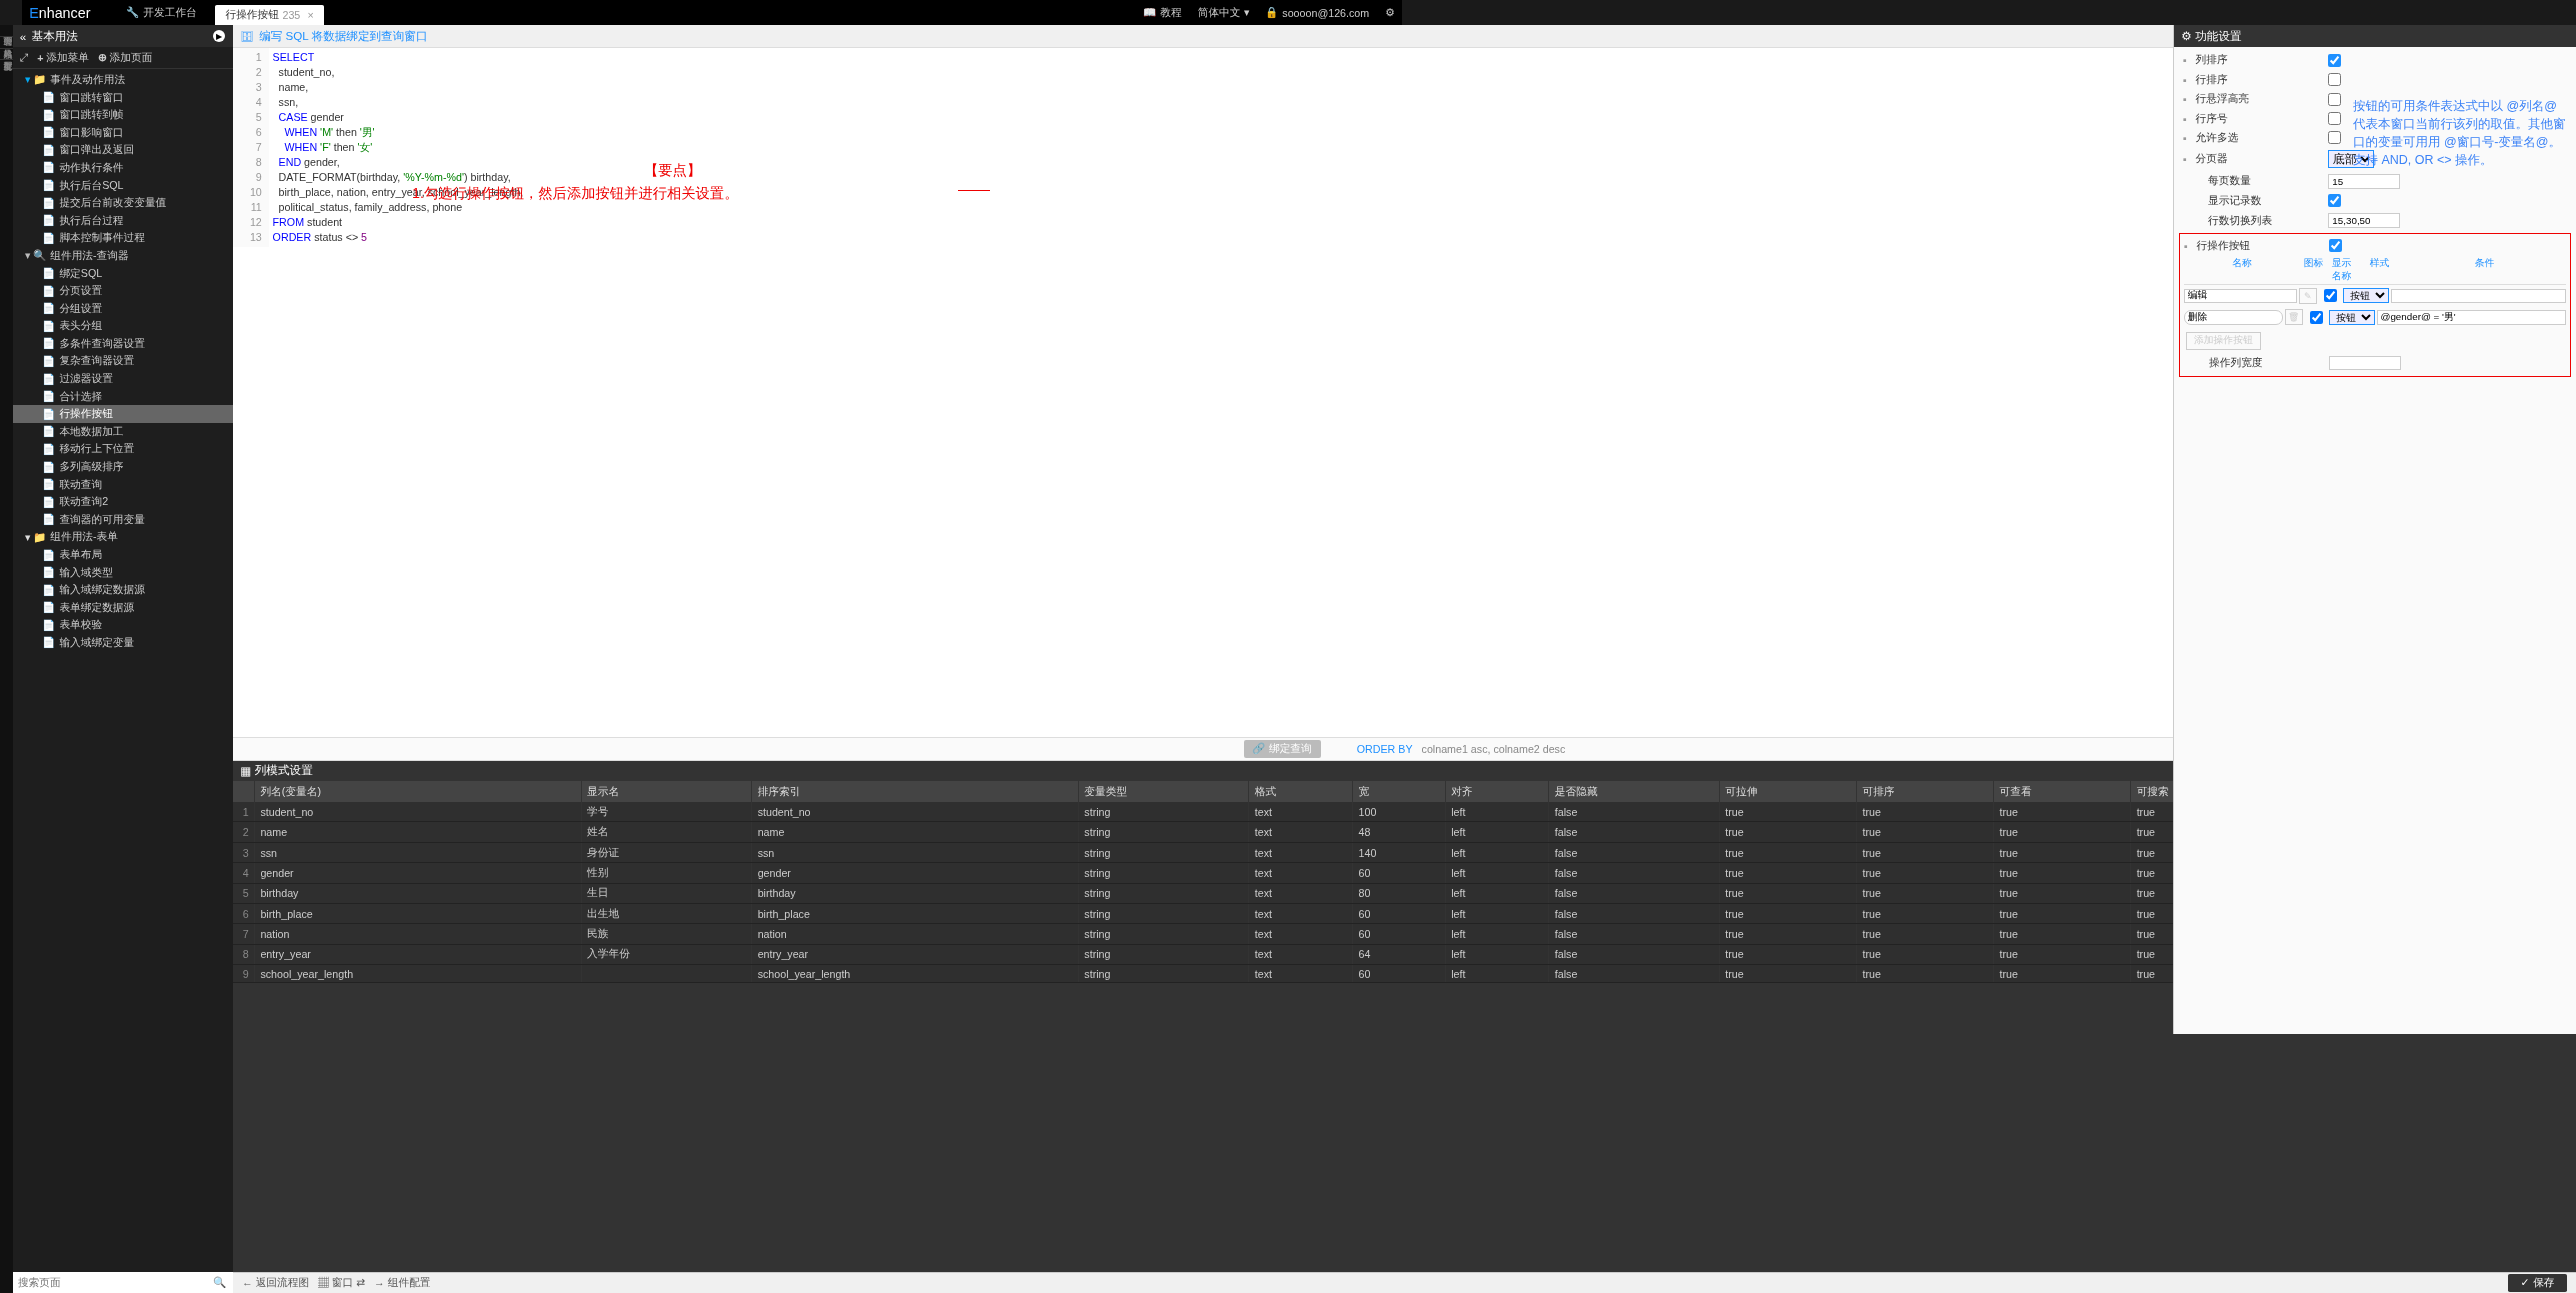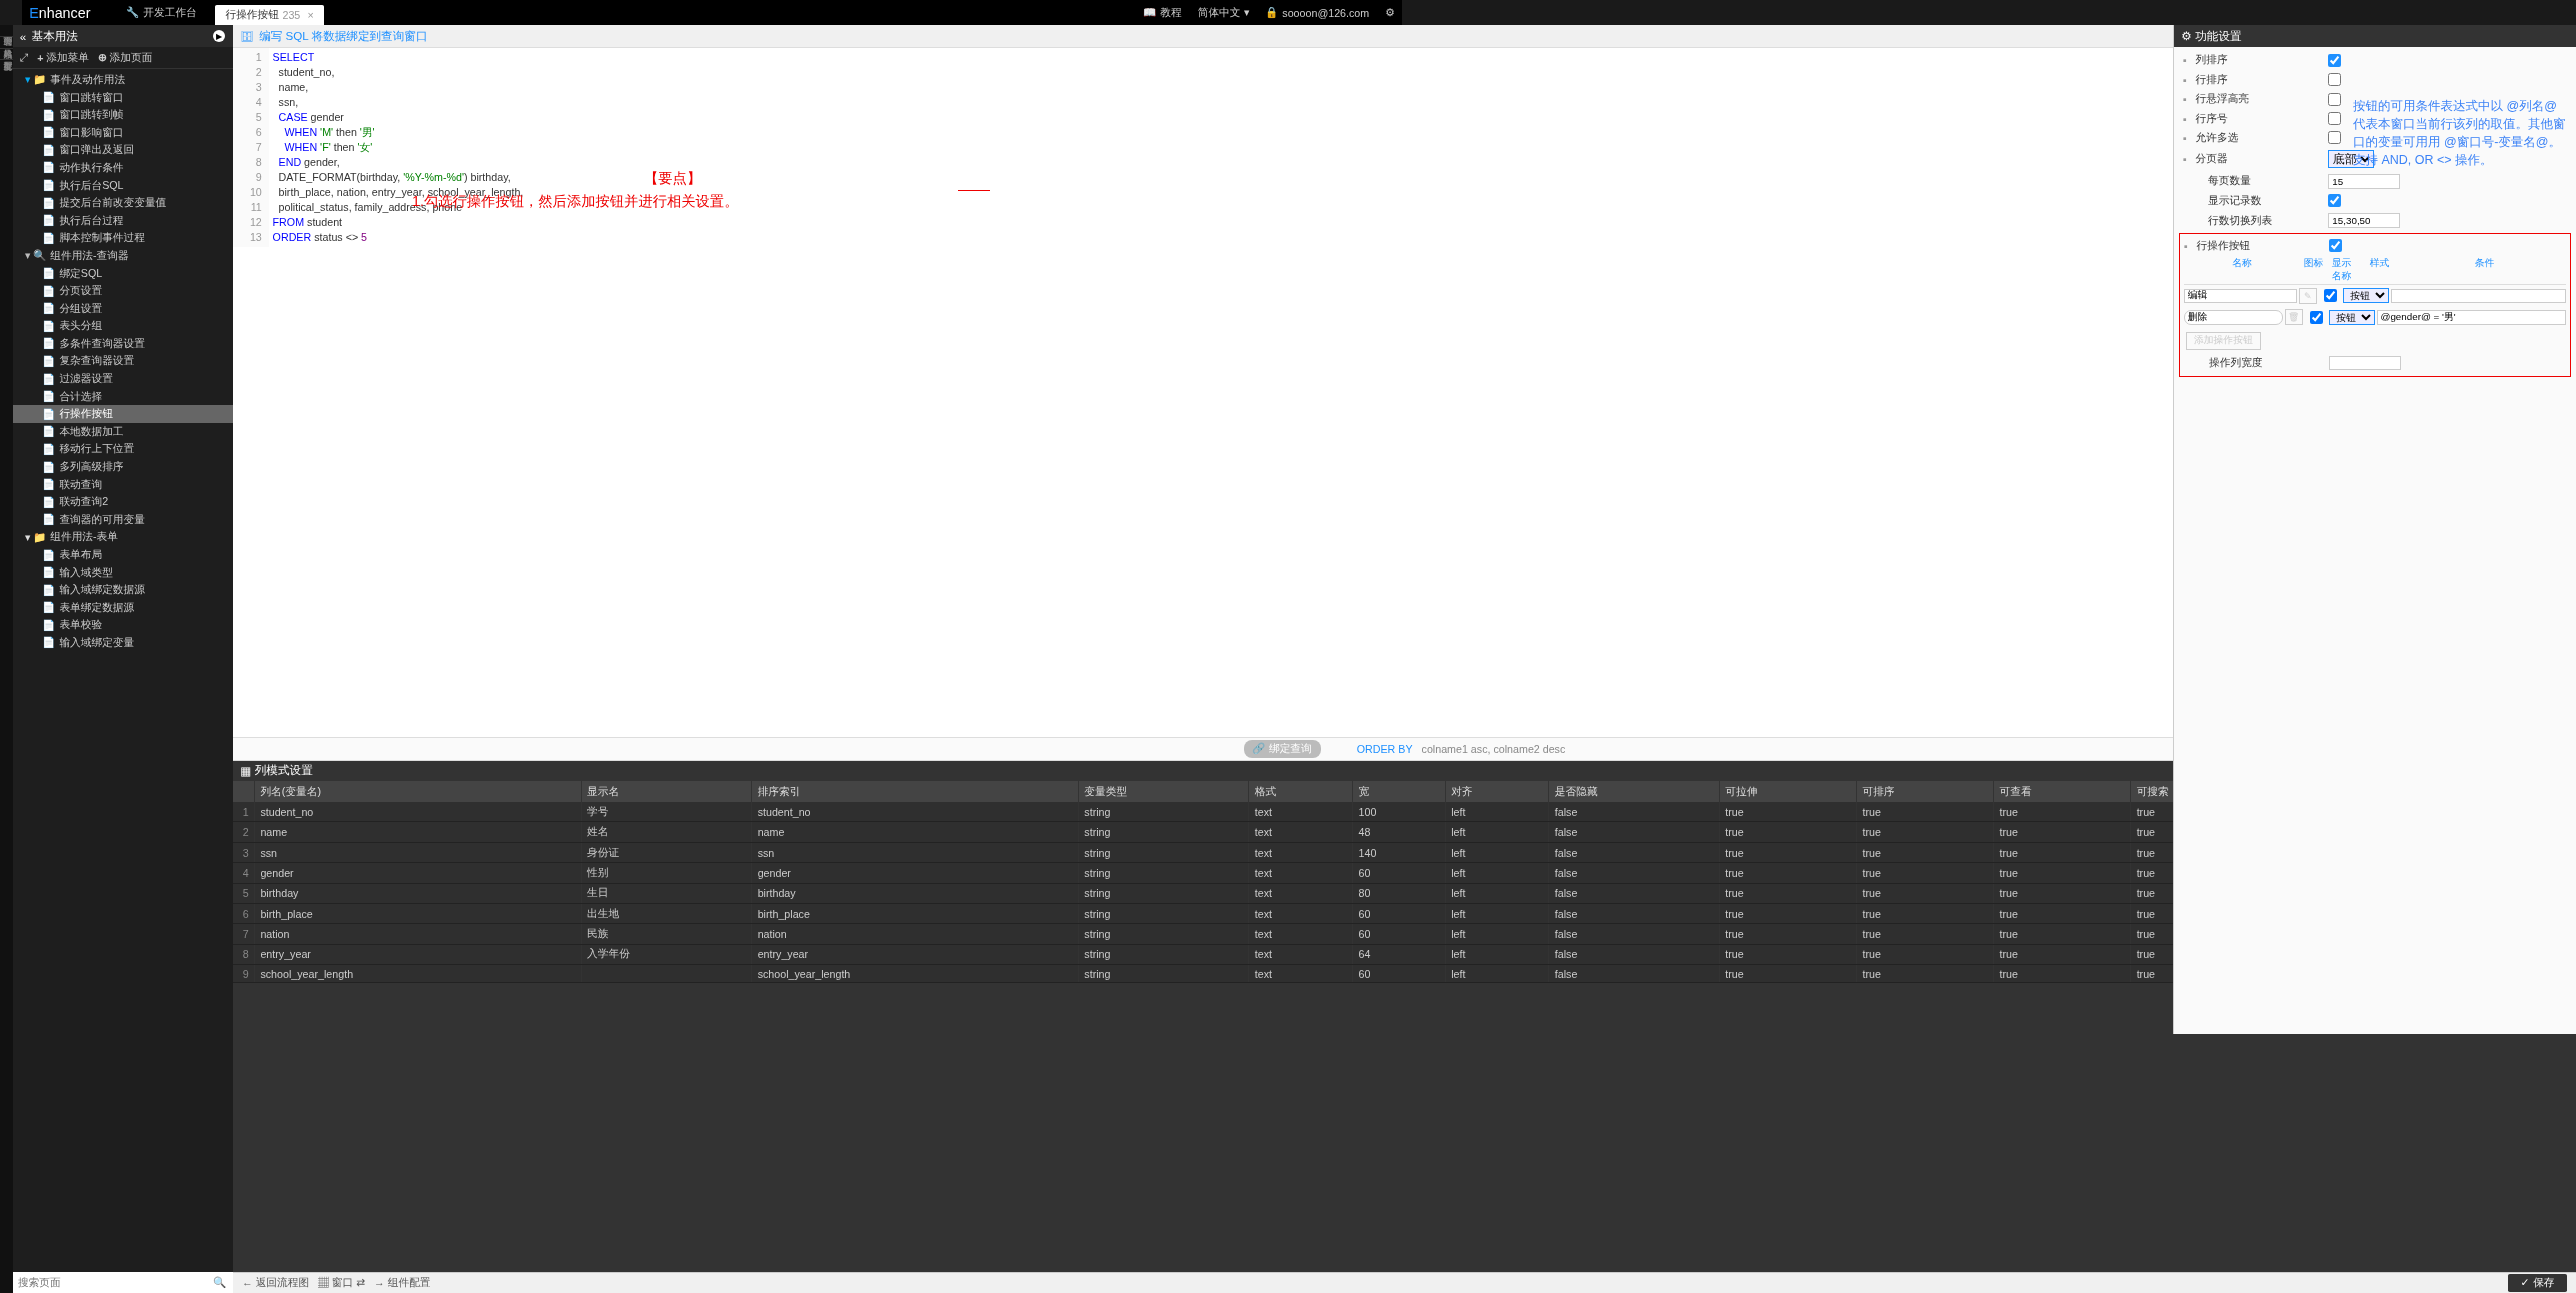--- a/index.html
+++ b/index.html
@@ -59,26 +59,26 @@
 
 
 .code-area { display: flex; background: #fff; font-family: Menlo, Consolas, monospace; font-size: 10.7px; }
 .gutter { width: 36px; text-align: right; color: #999; background: #fafafa; padding: 1.8px 7.2px 1.8px 0; line-height: 15px; }
 .code { padding: 1.8px 3.6px; line-height: 15px; white-space: pre; color: #333; }
 .kw { color: #0000ff; }
 .str { color: #008000; }
 .num2 { color: #800080; }
 
 
-.anno { position: absolute; color: #e00; font-size: 14.3px; line-height: 23px; pointer-events: none; margin-top: 8px; }
+.anno { position: absolute; color: #e00; font-size: 14.3px; line-height: 23px; pointer-events: none; }
 .anno-line { position: absolute; border-top: 0.9px solid #e00; pointer-events: none; }
 
 
 .midrow { display: flex; align-items: center; padding: 1.8px 7.2px; gap: 9px; border-top: 0.9px solid #ddd; border-bottom: 0.9px solid #ddd; background: #fafafa; justify-content: center; }
-.midrow .bindbtn { background: #bbb; color: #fff; padding: 1.8px 9px; border-radius: 8px; font-size: 10.7px; }
+.midrow .bindbtn { background: #bbb; color: #fff; padding: 1.8px 9px; border-radius: 2px; font-size: 10.7px; }
 .midrow .orderby { color: #1e90ff; margin-left: 27px; }
 .midrow .orderval { color: #888; }
 
 
 .colset-header { background: #333; color: #fff; padding: 2.7px 7.2px; font-size: 11.6px; display: flex; align-items: center; gap: 3.6px; }
 
 
 .tbl { flex: 1; overflow: auto; background: #333; }
 table { width: 100%; border-collapse: collapse; font-size: 10.7px; }
 th { background: #444; color: #ddd; padding: 3.6px 5.4px; text-align: left; font-weight: normal; border-right: 0.9px solid #333; }

